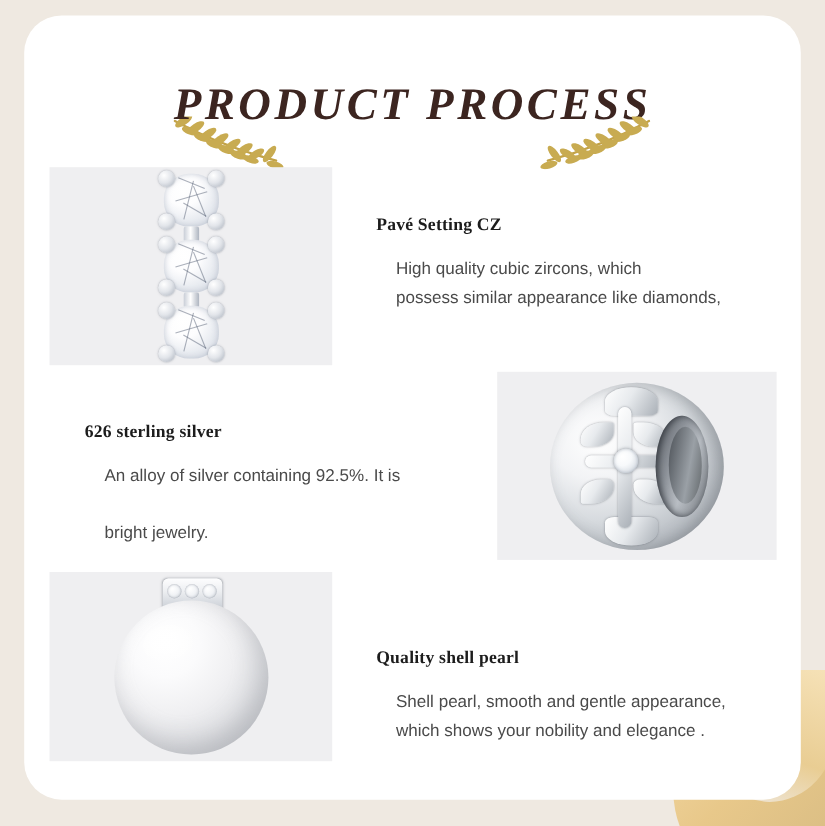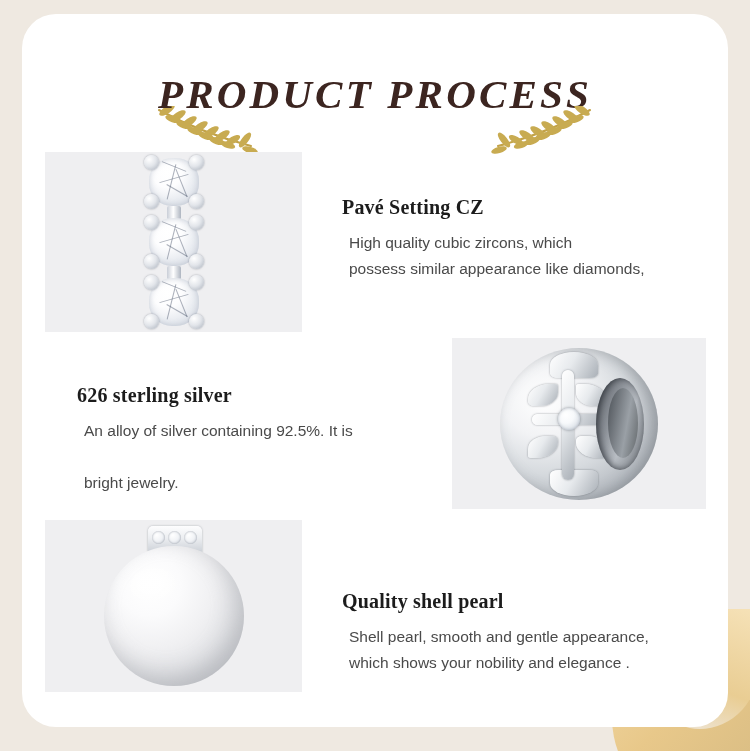--- a/index.html
+++ b/index.html
@@ -93,32 +93,32 @@
   }
   .photo-inner {
     position: absolute;
     inset: 0;
   }
 
   .txt-block { position: absolute; }
   .feat-title {
     font-family: "Liberation Serif", "DejaVu Serif", serif;
     font-weight: bold;
-    font-size: 20px;
+    font-size: 16px;
     color: #1c1c1c;
     letter-spacing: 0.2px;
     margin: 0 0 11px 0;
     white-space: nowrap;
   }
   .feat-body {
     font-family: "Liberation Sans", sans-serif;
     font-size: 15.5px;
     line-height: 26px;
     color: #4a4a4a;
-    margin: 7px;
+    margin: 18px;
   }
 
   
   #photo-cz   { left: 23px;  top: 138px; width: 257px; height: 180px; }
   #txt-cz     { left: 320px; top: 182px; width: 370px; }
 
   
   #photo-bead { left: 430px; top: 324px; width: 254px; height: 171px; }
   #txt-silver { left: 55px;  top: 370px; width: 345px; }
 

